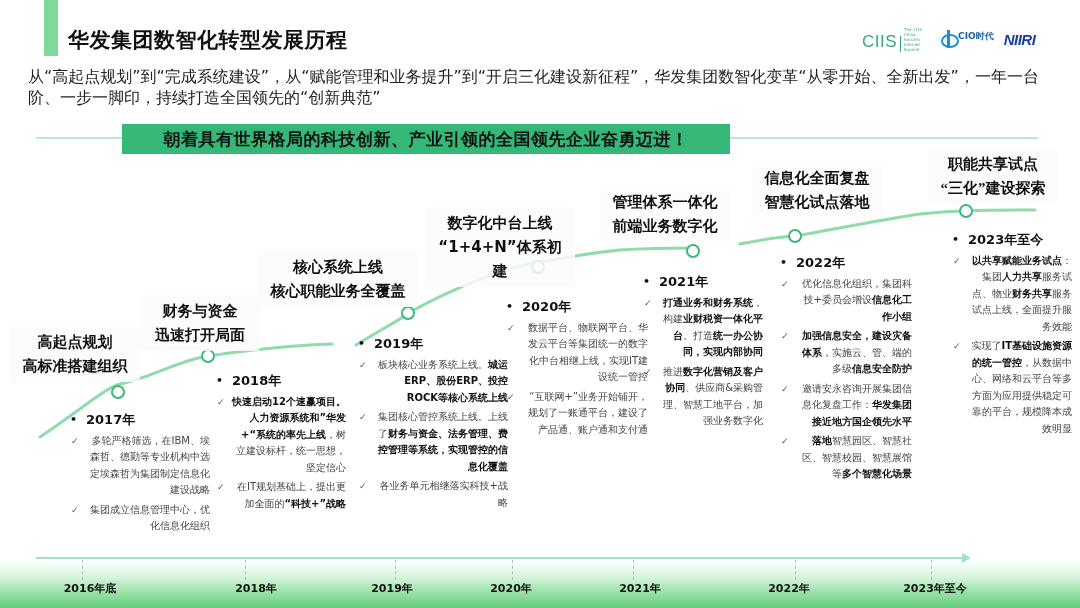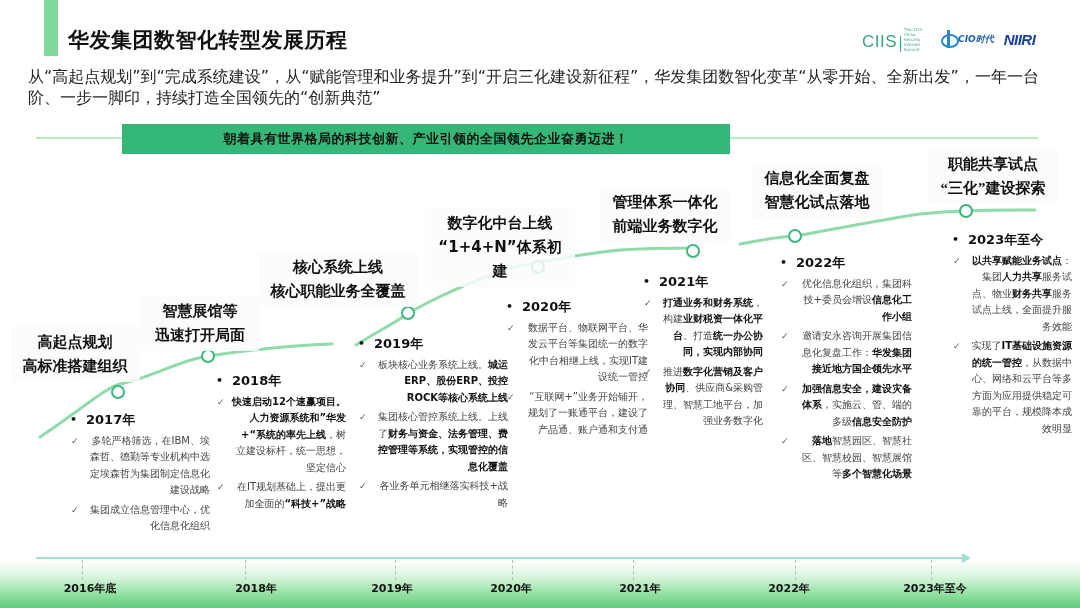--- a/index.html
+++ b/index.html
@@ -7,32 +7,32 @@
   body { position: relative; font-family: "DejaVu Sans", "Liberation Sans", sans-serif; color: #222; }
 
   .title-bar { position: absolute; left: 44px; top: 0; width: 14px; height: 56px; background: #7fd99a; }
   .page-title { position: absolute; left: 68px; top: 26px; font-size: 21px; font-weight: bold; color: #111; letter-spacing: 0.5px; }
 
   .logos { position: absolute; left: 862px; top: 27px; height: 24px; display: flex; align-items: center; gap: 10px; }
   .logo-ciis { display: flex; align-items: flex-end; gap: 3px; }
   .logo-ciis .big { font-family: "Liberation Sans", sans-serif; font-size: 17px; color: #3aa57a; letter-spacing: 0.5px; }
   .logo-ciis .sep { width: 1px; height: 16px; background: #3aa57a; }
   .logo-ciis .small { font-size: 4px; line-height: 5px; color: #3aa57a; width: 26px; }
-  .logo-cio { display: flex; align-items: center; gap: 2px; font-style: italic; }
+  .logo-cio { display: flex; gap: 2px; }
   .logo-cio .mark { width: 16px; height: 18px; position: relative; }
   .logo-cio .mark::before { content: ""; position: absolute; left: 1px; top: 4px; width: 14px; height: 10px; border: 2px solid #1a8fd6; border-radius: 50%; }
   .logo-cio .mark::after { content: ""; position: absolute; left: 7px; top: 0; width: 3px; height: 18px; background: #1a8fd6; }
   .logo-cio .txt { font-size: 9px; font-weight: bold; color: #1a5fa8; }
   .logo-niiri { font-family: "Liberation Sans", sans-serif; font-style: italic; font-weight: bold; font-size: 15px; color: #1b3f9e; letter-spacing: -0.5px; }
 
   .intro { position: absolute; left: 28px; top: 66px; width: 1030px; font-size: 16px; line-height: 21px; color: #222; }
 
   .banner-line { position: absolute; top: 137px; height: 2px; background: #b7ebc6; }
   .banner { position: absolute; left: 122px; top: 124px; width: 608px; height: 30px; background: #35b777; display: flex; align-items: center; justify-content: center; }
-  .banner span { font-size: 13px; font-weight: bold; color: #111; letter-spacing: 0.5px; }
+  .banner span { font-size: 17px; font-weight: bold; color: #111; letter-spacing: 0.5px; }
 
   .curve { position: absolute; left: 0; top: 0; width: 1080px; height: 608px; pointer-events: none; }
 
   .stage { position: absolute; text-align: center; font-size: 15px; font-weight: bold; line-height: 24px; color: #111; padding: 4px 8px; background: rgba(250,252,250,0.85); border-radius: 4px; }
 
   .node { position: absolute; width: 14px; height: 14px; border: 2.5px solid #3cb87a; border-radius: 50%; background: #fff; transform: translate(-50%, -50%); }
 
   .detail { position: absolute; font-size: 10px; line-height: 16.5px; color: #444; }
   .detail .year { font-size: 13px; font-weight: bold; color: #111; margin-bottom: 4px; display: flex; align-items: center; }
   .detail .year::before { content: "•"; margin-right: 9px; font-size: 11px; }
@@ -88,21 +88,21 @@
 <div class="node" style="left:538px;top:267px;"></div>
 <div class="node" style="left:693px;top:251px;"></div>
 <div class="node" style="left:795px;top:236px;"></div>
 <div class="node" style="left:966px;top:211px;"></div>
 
 <div class="stage" style="left:10px;top:326px;width:130px;">
   <div>高起点规划</div>
   <div>高标准搭建组织</div>
 </div>
 <div class="stage" style="left:140px;top:295px;width:120px;">
-  <div>智慧展馆等</div>
+  <div>财务与资金</div>
   <div>迅速打开局面</div>
 </div>
 <div class="stage" style="left:258px;top:251px;width:160px;">
   <div>核心系统上线</div>
   <div>核心职能业务全覆盖</div>
 </div>
 <div class="stage" style="left:425px;top:207px;width:150px;">
   <div>数字化中台上线</div>
   <div>“1+4+N”体系初建</div>
 </div>
@@ -152,22 +152,22 @@
   <div class="year">2021年</div>
   <ul>
       <li><b>打通业务和财务系统</b>，构建<b>业财税资一体化平台</b>。打造<b>统一办公协同，实现内部协同</b></li>
       <li>推进<b>数字化营销及客户协同</b>、供应商&amp;采购管理、智慧工地平台，加强业务数字化</li>
     </ul>
 </div>
 <div class="detail" style="left:780px;top:255px;width:132px;">
   <div class="year">2022年</div>
   <ul>
       <li>优化信息化组织，集团科技+委员会增设<b>信息化工作小组</b></li>
+      <li><b>加强信息安全，建设灾备体系</b>，实施云、管、端的多级<b>信息安全防护</b></li>
       <li>邀请安永咨询开展集团信息化复盘工作：<b>华发集团接近地方国企领先水平</b></li>
-      <li><b>加强信息安全，建设灾备体系</b>，实施云、管、端的多级<b>信息安全防护</b></li>
       <li><b>落地</b>智慧园区、智慧社区、智慧校园、智慧展馆等<b>多个智慧化场景</b></li>
     </ul>
 </div>
 <div class="detail" style="left:952px;top:232px;width:120px;">
   <div class="year">2023年至今</div>
   <ul>
       <li><b>以共享赋能业务试点</b>：集团<b>人力共享</b>服务试点、物业<b>财务共享</b>服务试点上线，全面提升服务效能</li>
       <li>实现了<b>IT基础设施资源的统一管控</b>，从数据中心、网络和云平台等多方面为应用提供稳定可靠的平台，规模降本成效明显</li>
     </ul>
 </div>

